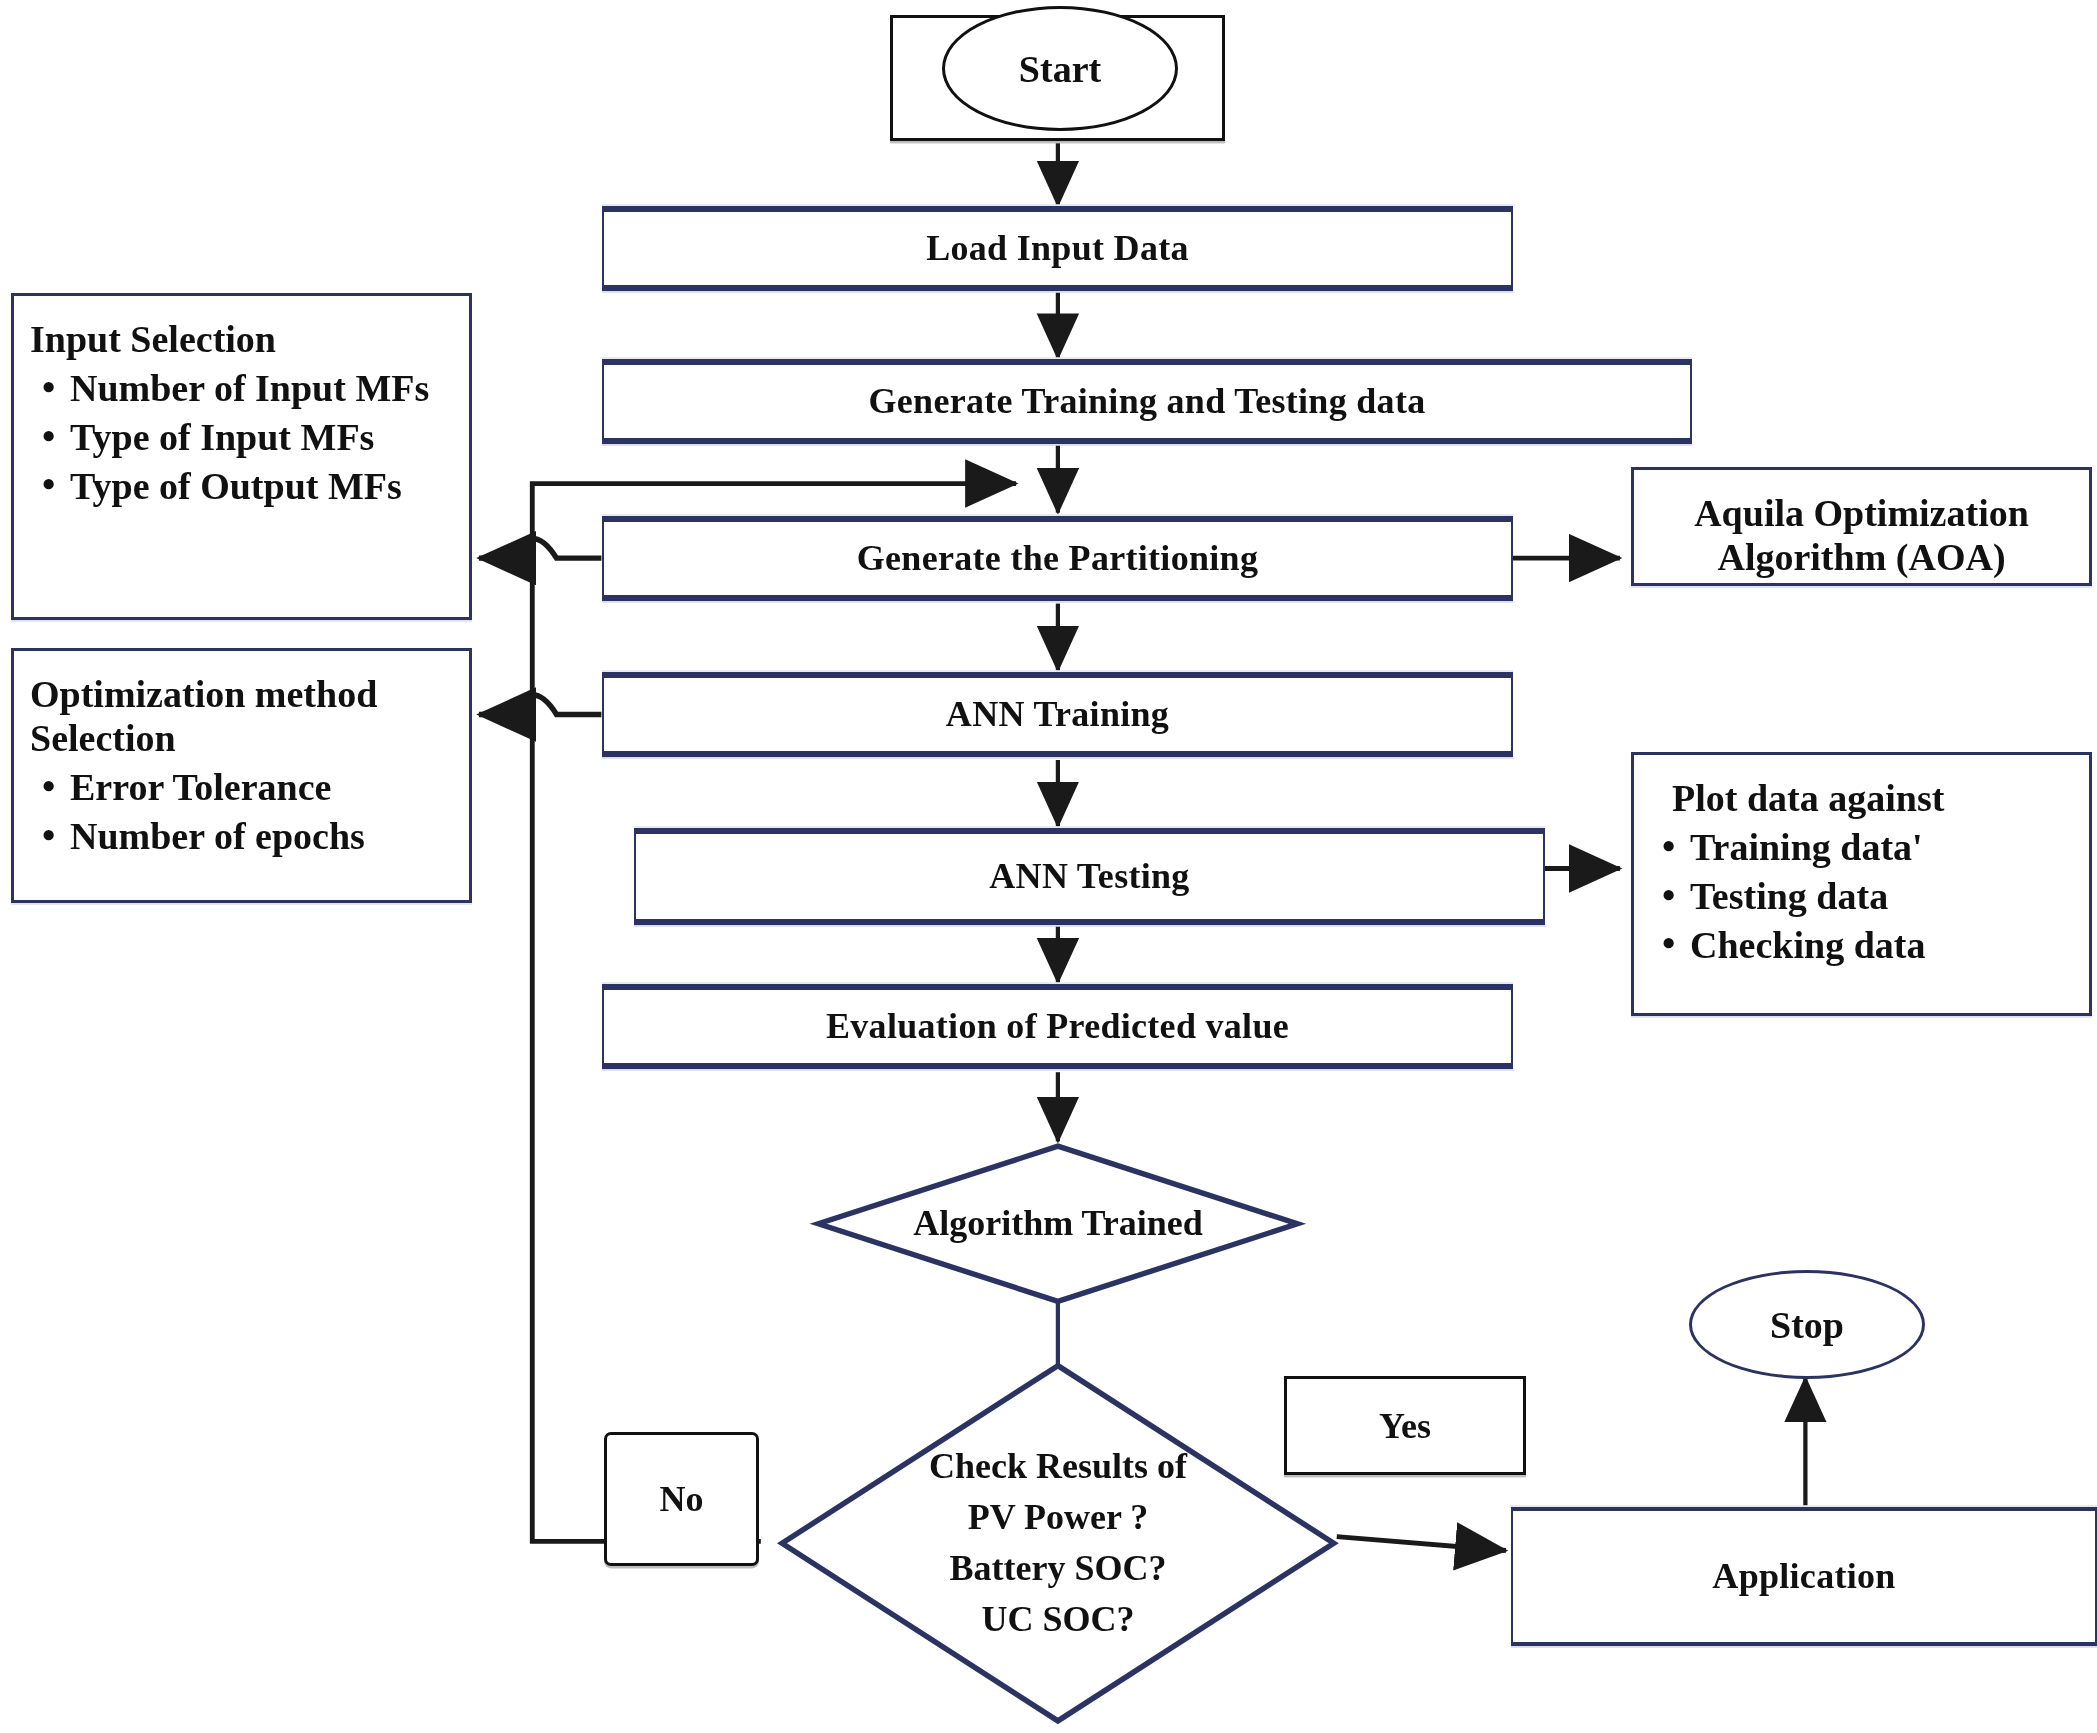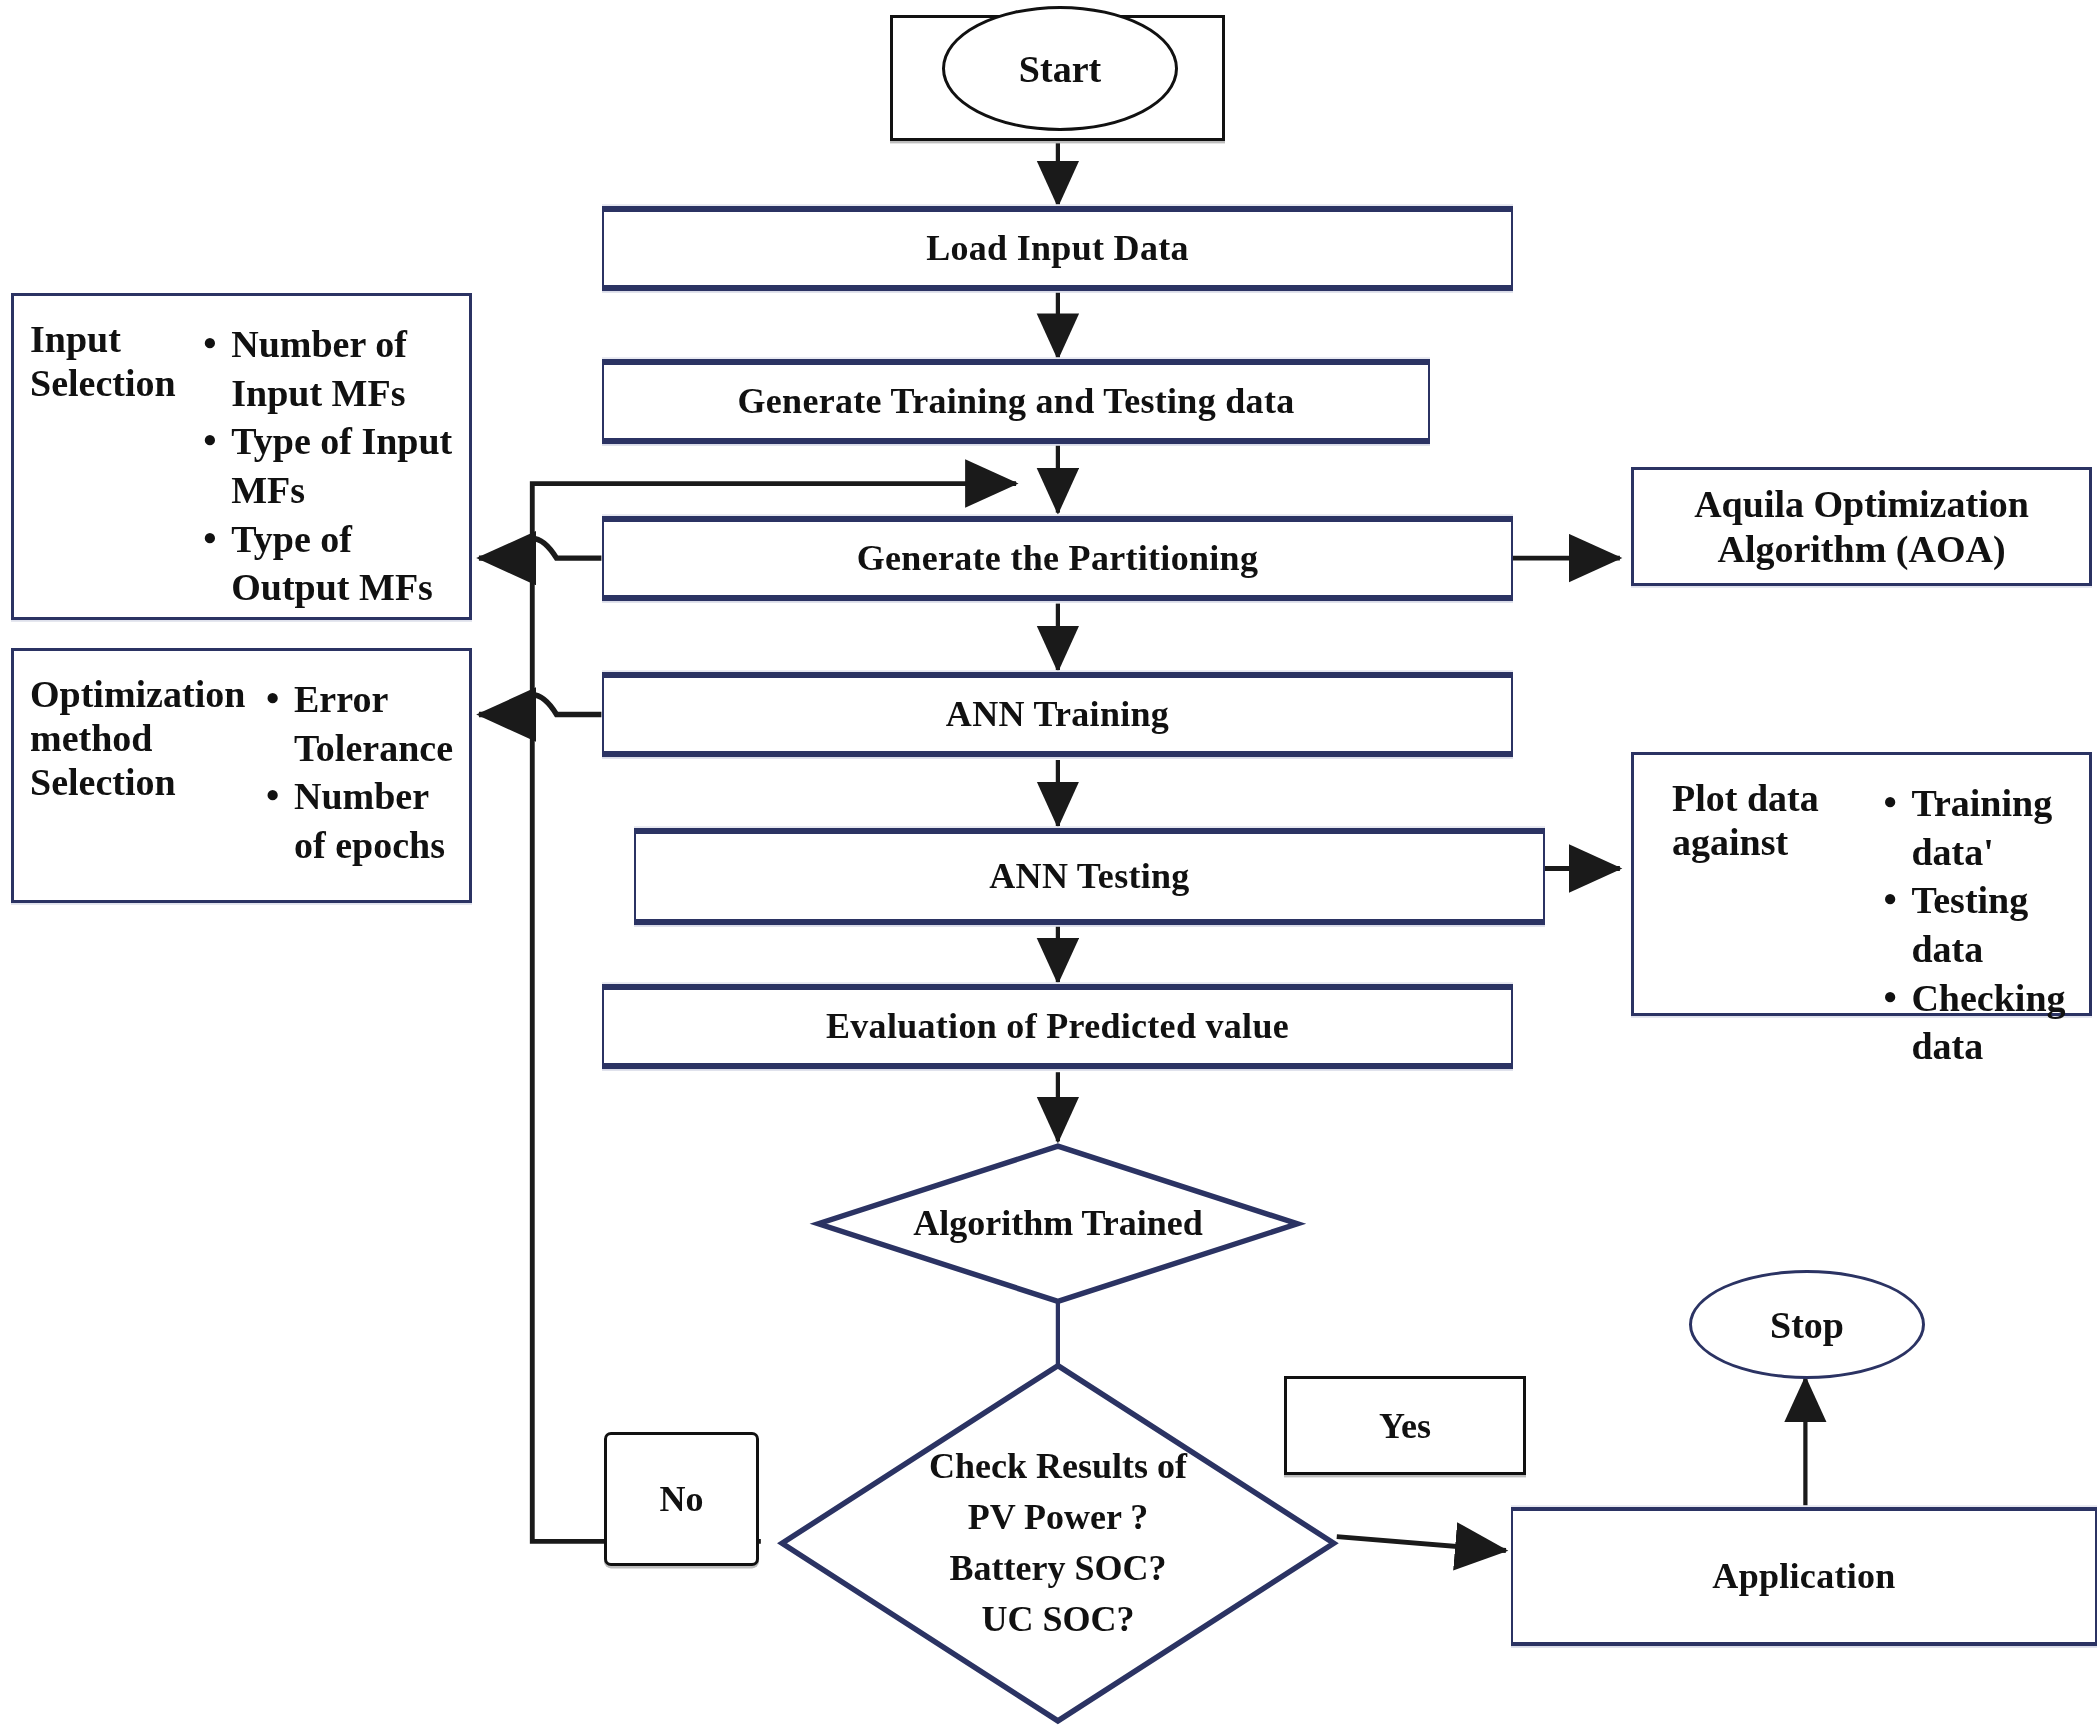--- a/index.html
+++ b/index.html
@@ -49,21 +49,21 @@
   
   .note {
     border: 3px solid #2b3363;
     box-shadow: 0 1.8px 0 0 #dfe1ec;
     display: block;
     padding: 0;
   }
   .note-inner {
     padding: 20.6px 16px;
     display: flex;
-    flex-direction: row;
+    flex-direction: column;
     height: 100%;
     box-sizing: border-box;
   }
   .note-title {
     font-weight: bold;
     font-size: 38px;
     color: #111111;
     text-align: left;
     line-height: 1.16;
   }
@@ -191,21 +191,21 @@
   <div class="node plainbox" style="left:890px; top:14.6px; width:335px; height:126px;"></div>
   <div class="ellipse" style="left:942px; top:6px; width:236px; height:125px;">
     <div class="ring"></div>
     <span class="label">Start</span>
   </div>
 
   <div class="node proc" style="left:602px; top:206px; width:911px; height:85px;">
     <span class="label">Load Input Data</span>
   </div>
 
-  <div class="node proc" style="left:602px; top:359px; width:828px; height:85px;">
+  <div class="node proc" style="left:602px; top:359px; width:1090px; height:85px;">
     <span class="label">Generate Training and Testing data</span>
   </div>
 
   <div class="node proc" style="left:602px; top:516px; width:911px; height:85px;">
     <span class="label">Generate the Partitioning</span>
   </div>
 
   <div class="node proc" style="left:602px; top:672px; width:911px; height:85px;">
     <span class="label">ANN Training</span>
   </div>

